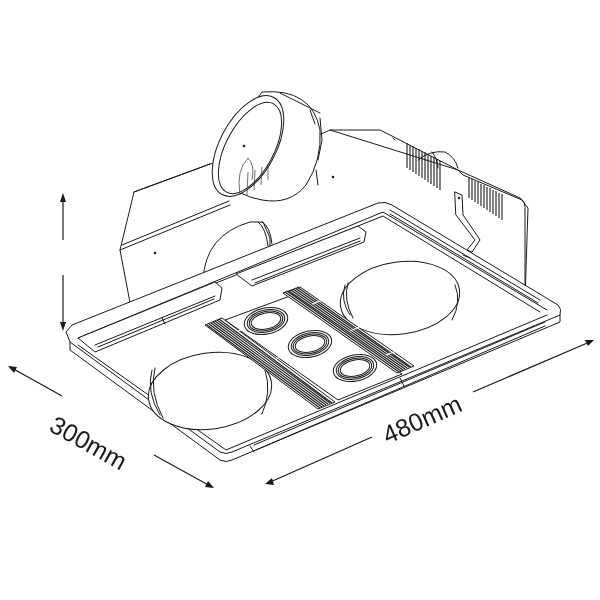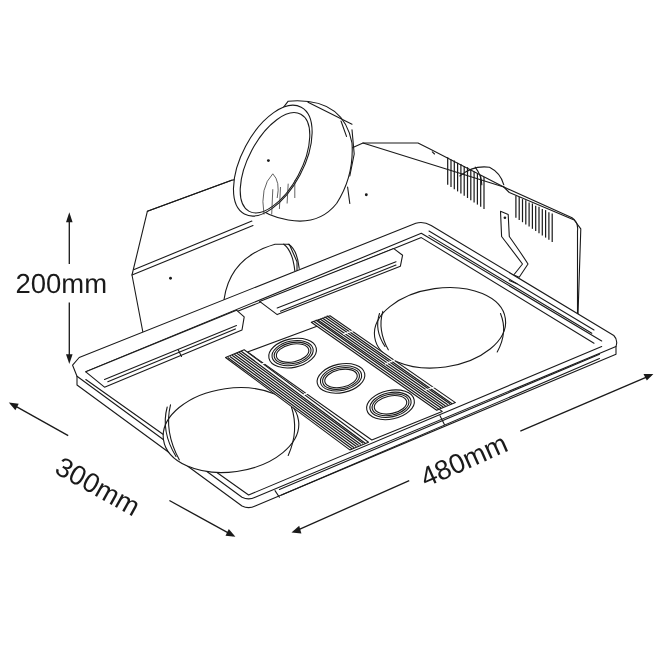--- a/index.html
+++ b/index.html
@@ -216,16 +216,15 @@
       <ellipse class="ln" cx="310" cy="344" rx="15" ry="8" transform="rotate(-12 310 344)"></ellipse>
     </g>
     <g>
       <ellipse class="lnf" cx="355" cy="368" rx="22" ry="13" transform="rotate(-12 355 368)"></ellipse>
       <ellipse class="ln" cx="355" cy="368" rx="19" ry="11" transform="rotate(-12 355 368)"></ellipse>
       <ellipse class="ln" cx="355" cy="368" rx="17" ry="9.5" transform="rotate(-12 355 368)"></ellipse>
       <ellipse class="ln" cx="355" cy="368" rx="15" ry="8" transform="rotate(-12 355 368)"></ellipse>
     </g>
   </svg>
 
-  <div class="dim-label" id="lbl-height">200mm</div>
   <div class="dim-label" id="lbl-depth">300mm</div>
   <div class="dim-label" id="lbl-width">480mm</div>
 </div>
 
 </body></html>

